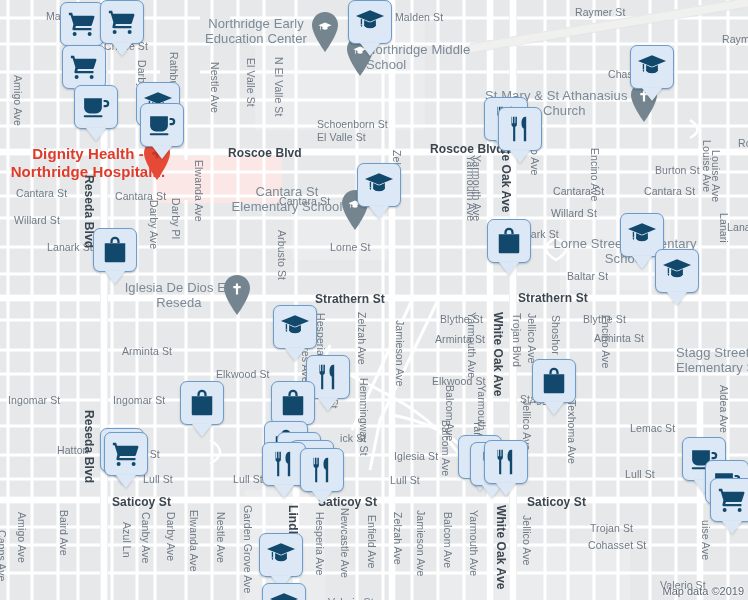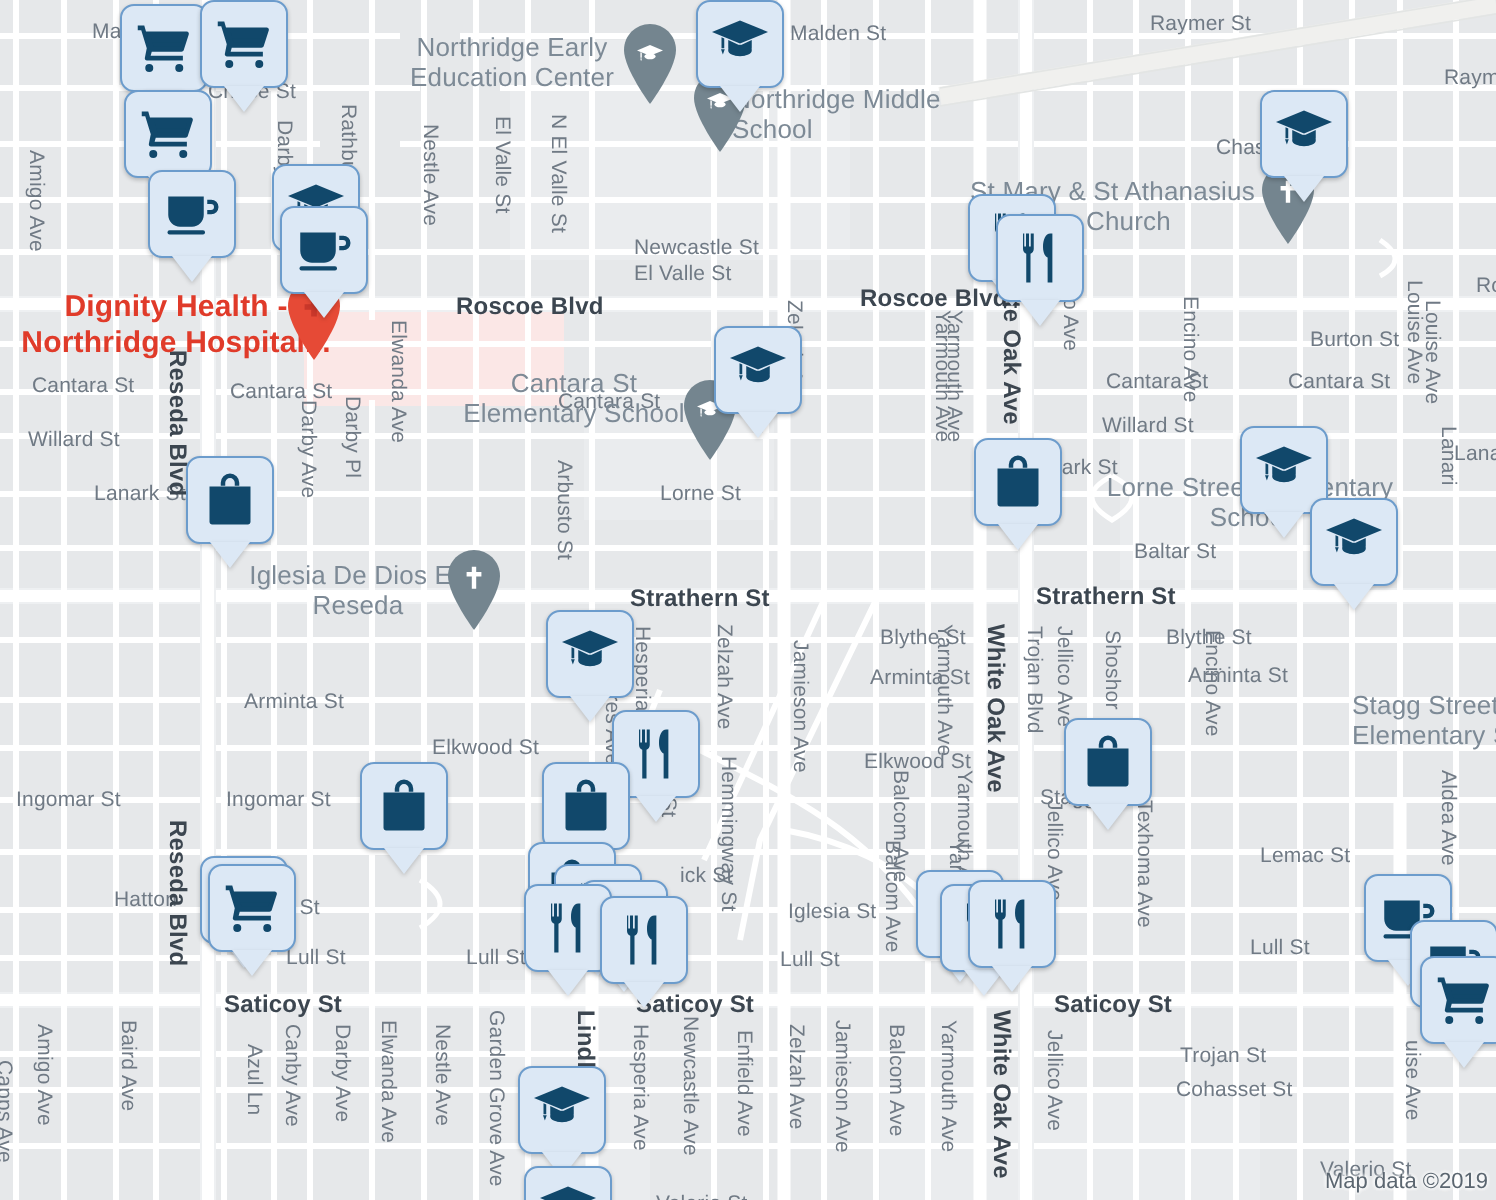--- a/index.html
+++ b/index.html
@@ -195,21 +195,21 @@
     </g>
   </svg>
 
   <div id="h-labels">
       <div class="lbl st" style="left: 46px; top: 10px;">Malden St</div>
       <div class="lbl st" style="left: 395px; top: 11px;">Malden St</div>
       <div class="lbl st" style="left: 104px; top: 40px;">Chase St</div>
       <div class="lbl st" style="left: 575px; top: 6px;">Raymer St</div>
       <div class="lbl st" style="left: 722px; top: 33px;">Raymer</div>
       <div class="lbl st" style="left: 608px; top: 68px;">Chas</div>
-      <div class="lbl st" style="left: 317px; top: 118px;">Newcastle St</div>
+      <div class="lbl st" style="left: 317px; top: 118px;">Schoenborn St</div>
       <div class="lbl st" style="left: 317px; top: 131px;">El Valle St</div>
       <div class="lbl major-st" style="left: 228px; top: 146px;">Roscoe Blvd</div>
       <div class="lbl major-st" style="left: 430px; top: 142px;">Roscoe Blvd</div>
       <div class="lbl st" style="left: 738px; top: 137px;">Ro</div>
       <div class="lbl st" style="left: 655px; top: 164px;">Burton St</div>
       <div class="lbl st" style="left: 16px; top: 187px;">Cantara St</div>
       <div class="lbl st" style="left: 115px; top: 190px;">Cantara St</div>
       <div class="lbl st" style="left: 279px; top: 195px;">Cantara St</div>
       <div class="lbl st" style="left: 553px; top: 185px;">Cantara St</div>
       <div class="lbl st" style="left: 644px; top: 185px;">Cantara St</div>

